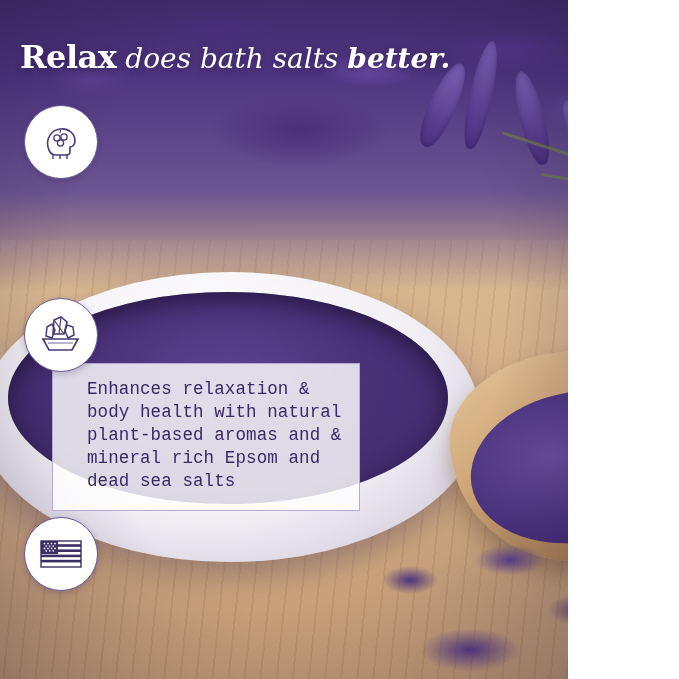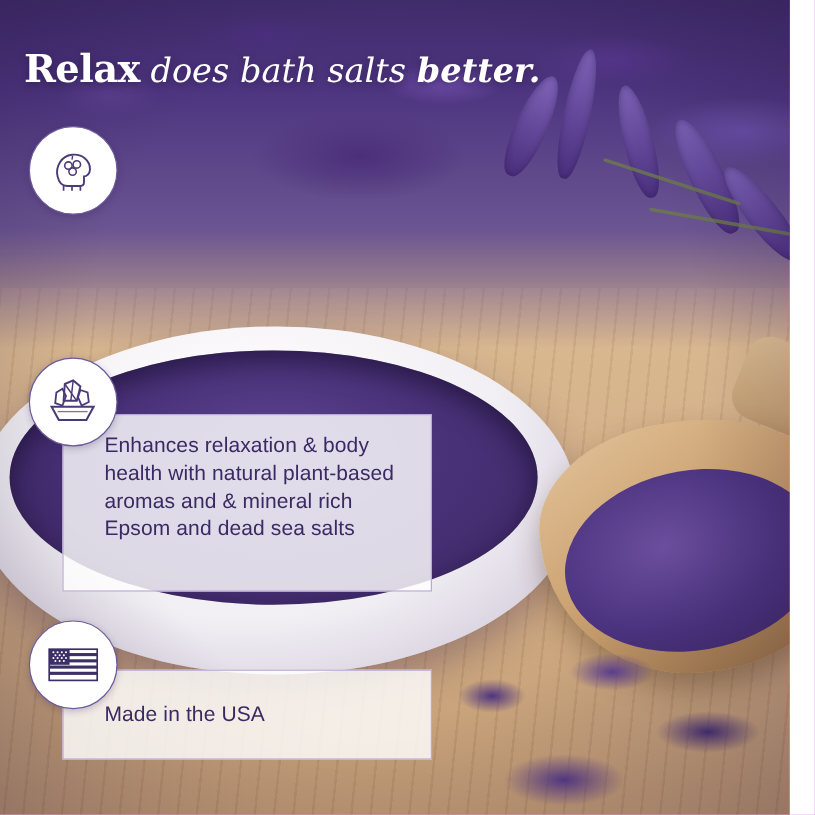--- a/index.html
+++ b/index.html
@@ -3,23 +3,23 @@
 <meta charset="utf-8">
 <style>
   html,body{margin:0;padding:0;}
   body{
     width:679px;height:679px;
     font-family:"Liberation Sans", sans-serif;
     overflow:hidden;
   }
   #stage{
     position:relative;
-    width:658px;height:679px;
+    width:568px;height:679px;
     overflow:hidden;
-    background:#d946ef;
+    background:#ec4899;
   }
 
   
   .bg{position:absolute;inset:0;}
 
   
   .wood{
     position:absolute;left:0;top:0;width:679px;height:679px;
     background:
       linear-gradient(180deg,#3b2a5e 0%, #4a3570 10%, #6b5a86 20%, #c8a882 30%, #d8b894 42%, #cfae8a 60%, #c5a37e 100%);
@@ -141,21 +141,21 @@
     border:1.5px solid #6b5a9c;
     display:flex;align-items:center;justify-content:center;
     z-index:5;
     box-shadow:0 2px 6px rgba(50,30,80,.25);
   }
   .badge svg{display:block;}
 
   
   #card-1{left:52px;top:152px;width:308px;height:124px;}
   #badge-1{left:24px;top:105px;}
-  #card-2{left:52px;top:345px;width:308px;height:148px;}
+  #card-2{left:52px;top:363px;width:308px;height:148px;font-family:Liberation Mono, monospace;}
   #badge-2{left:24px;top:298px;}
   #card-3{left:52px;top:558px;width:308px;height:75px;}
   #badge-3{left:24px;top:517px;}
   #card-3 .card-text{display:flex;align-items:center;height:100%;}
 </style>
 </head>
 <body>
 
 <div id="stage">
 
@@ -215,23 +215,20 @@
           <path d="M22 3 L20 20" stroke="#4a3a78" stroke-width="1.2"></path>
           <path d="M15 6 L25 20" stroke="#4a3a78" stroke-width="1.2"></path>
           <path d="M8 13 L13 10 L16 16 L13 24 L7 22 Z" fill="none" stroke="#4a3a78" stroke-width="1.5"></path>
           <path d="M28 11 L34 13 L35 21 L29 24 L26 17 Z" fill="none" stroke="#4a3a78" stroke-width="1.5"></path>
           <path d="M4 25 L39 25 L33 36 L10 36 Z" fill="none" stroke="#4a3a78" stroke-width="1.7"></path>
           <path d="M9 29 L34 29" stroke="#4a3a78" stroke-width="1.1" opacity=".7"></path>
         </svg>
       </span>
     </div>
 
-    <div class="card" id="card-3">
-      <div class="card-text">Made in the USA</div>
-    </div>
     <div class="badge" id="badge-3">
       <span>
         <svg width="46" height="34" viewBox="0 0 46 34">
           <rect x="3" y="4" width="40" height="26" fill="#ffffff" stroke="#3c2f66" stroke-width="1.4"></rect>
           <g fill="#3c2f66">
             <rect x="3" y="7.2" width="40" height="2.6"></rect>
             <rect x="3" y="12.4" width="40" height="2.6"></rect>
             <rect x="3" y="17.6" width="40" height="2.6"></rect>
             <rect x="3" y="22.8" width="40" height="2.6"></rect>
           </g>

